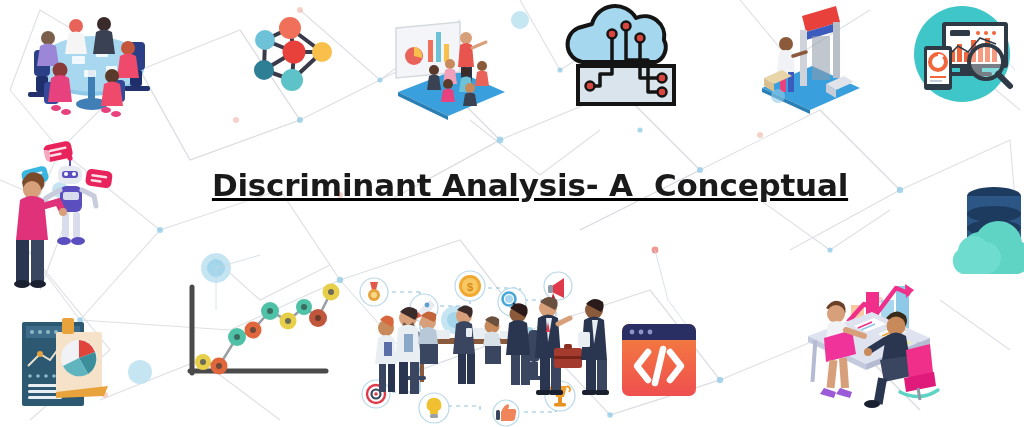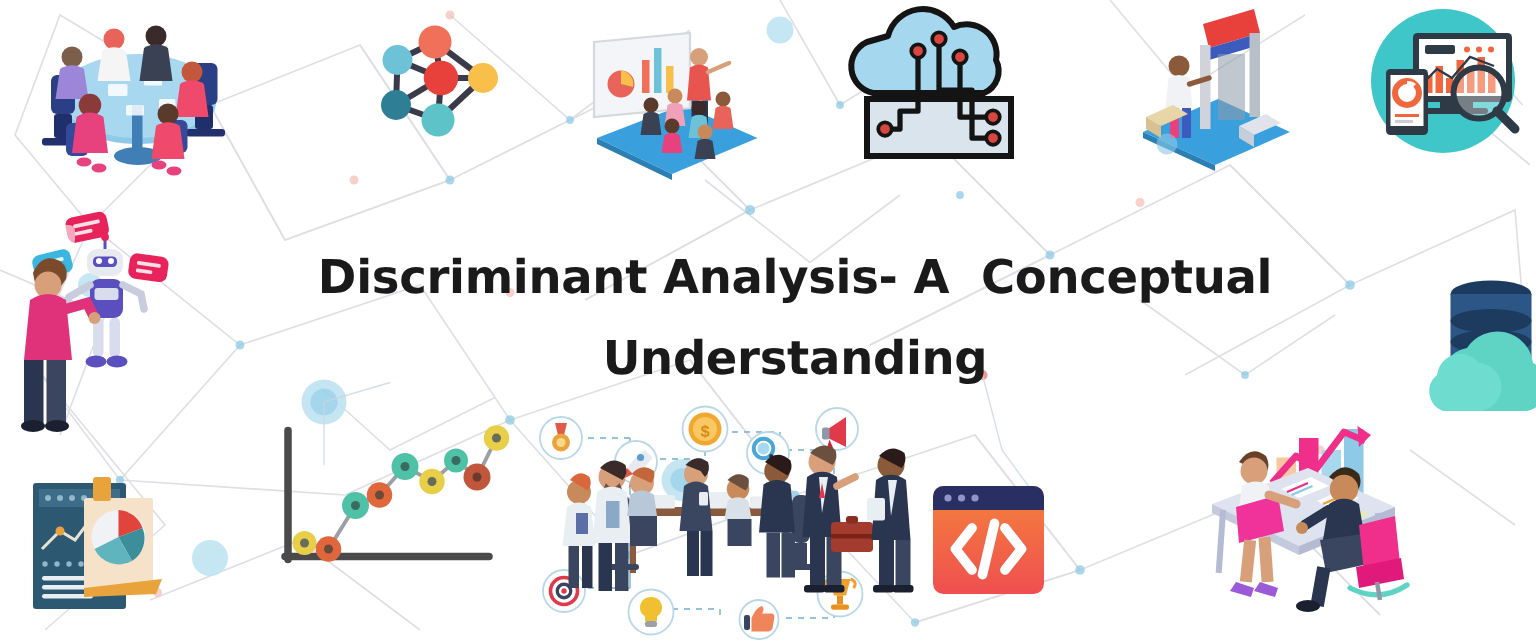--- a/index.html
+++ b/index.html
@@ -22,20 +22,21 @@
   }
   #bg-network { z-index: 1; }
   #illustrations { z-index: 2; }
   #title-block {
     position: absolute;
     z-index: 5;
     left: 180px;
     top: 158px;
     width: 700px;
     text-align: center;
+    text-decoration: underline;
   }
   .title-line {
     font-family: "DejaVu Sans", "Liberation Sans", sans-serif;
     font-weight: bold;
     font-size: 31px;
     line-height: 54px;
     color: #1a1a1a;
     letter-spacing: -0.2px;
     white-space: pre;
   }
@@ -680,16 +681,15 @@
         <path d="M906 350 L930 344 L934 382 L910 388 Z" fill="#ef2f8a"></path>
         <path d="M904 378 L934 372 L936 386 L906 392 Z" fill="#e01a7a"></path>
         <path d="M900 392 q20 10 38 -2" stroke="#5fd4c4" stroke-width="3.5" fill="none" stroke-linecap="round"></path>
         <path d="M918 388 L920 400" stroke="#8e99a8" stroke-width="3"></path>
       </g>
     </g>
   </svg>
 
   <div id="title-block">
     <div class="title-line">Discriminant Analysis- A  Conceptual</div>
-    <div class="title-line">Understanding</div>
   </div>
 
 </div>
 
 </body></html>

